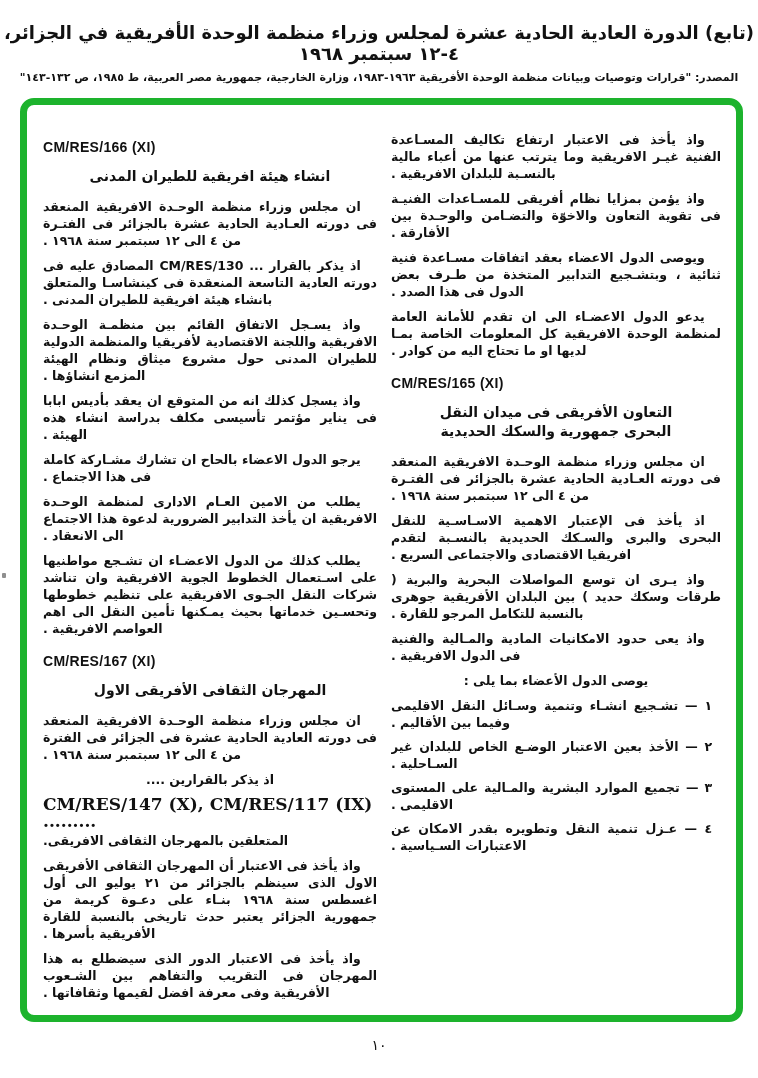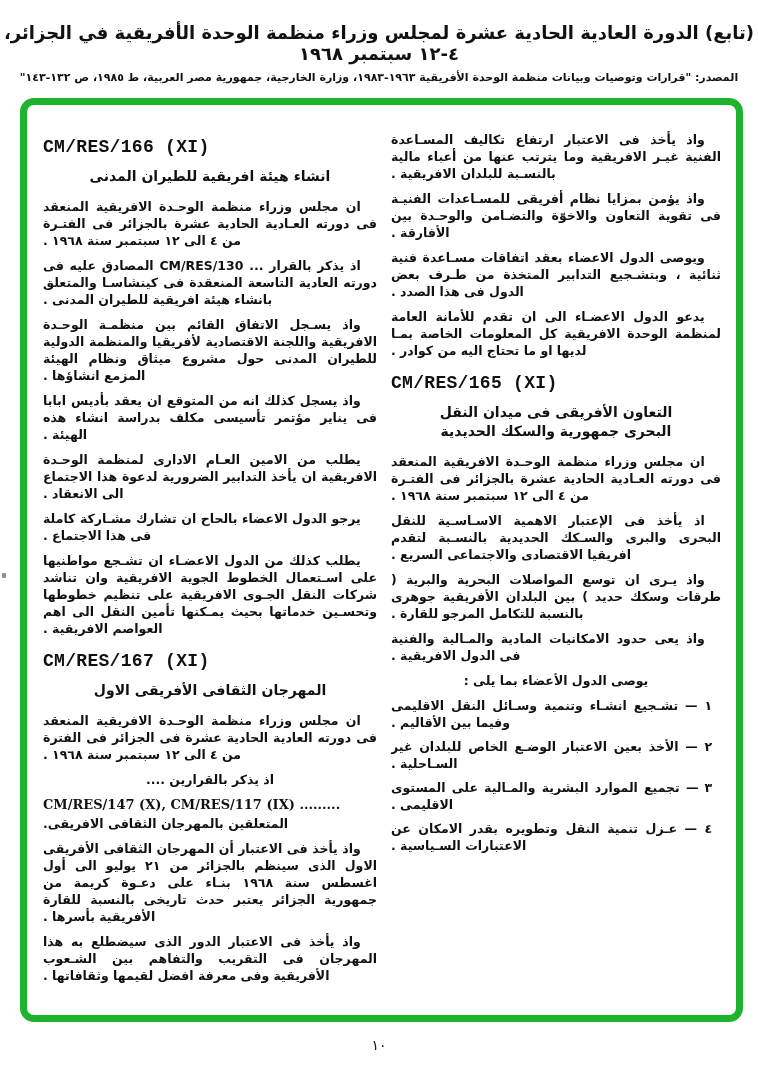--- a/index.html
+++ b/index.html
@@ -21,29 +21,29 @@
   .col {
     position:absolute; direction:rtl; font-size:12.5px; line-height:17px;
     font-weight:700; color:var(--ink); overflow:hidden; height:872px;
   }
   .col-left  { left:16px;  top:34px; width:334px; }
   .col-right { left:364px; top:26px; width:330px; }
 
   .para { text-align:justify; text-align-last:left; text-indent:1.3em; margin:0 0 8px 0; }
   .para-center { text-align:center; text-indent:0; margin:0 0 8px 0; }
   .res-code {
-    direction:ltr; text-align:left; font-family:Liberation Mono, monospace;
-    font-size:18px; font-weight:700; letter-spacing:0.3px; margin:0 0 12px 0;
+    direction:ltr; text-align:left; font-family:Liberation Sans, sans-serif;
+    font-size:14px; font-weight:700; letter-spacing:0.3px; margin:0 0 12px 0;
   }
   .mt { margin-top:16px; }
   .res-title { text-align:center; font-size:14px; font-weight:700; margin:0 0 13px 0; }
   .res-title.two-line { margin:0 0 2px 0; }
   .latin-line {
     direction:ltr; text-align:left; font-family:"DejaVu Serif", serif;
-    font-size:13px; font-weight:700; margin:0 0 2px 0;
+    font-size:17px; font-weight:700; margin:0 0 2px 0;
   }
   .tail-line { text-align:left; margin:0 0 8px 0; }
   .list-item { text-align:justify; text-align-last:left; text-indent:0.7em; margin:0 0 7px 0; }
   .page-number {
     position:absolute; top:1037px; left:0; width:758px; text-align:center;
     font-size:14px; font-weight:400;
   }
   .speck { position:absolute; background:#8f8f8f; width:4px; height:5px; border-radius:1px; }
 </style>
 </head>
@@ -56,22 +56,22 @@
 
 <div class="frame">
 
   <div class="col col-left">
     <div class="res-code">CM/RES/166 (XI)</div>
     <div class="res-title">انشاء هيئة افريقية للطيران المدنى</div>
     <div class="para">ان مجلس وزراء منظمة الوحـدة الافريقية المنعقد فى دورته العـادية الحادية عشرة بالجزائر فى الفتـرة من ٤ الى ١٢ سبتمبر سنة ١٩٦٨ .</div>
     <div class="para">اذ يذكر بالقرار ... CM/RES/130 المصادق عليه فى دورته العادية التاسعة المنعقدة فى كينشاسـا والمتعلق بانشاء هيئة افريقية للطيران المدنى .</div>
     <div class="para">واذ يسـجل الاتفاق القائم بين منظمـة الوحـدة الافريقية واللجنة الاقتصادية لأفريقيا والمنظمة الدولية للطيران المدنى حول مشروع ميثاق ونظام الهيئة المزمع انشاؤها .</div>
     <div class="para">واذ يسجل كذلك انه من المتوقع ان يعقد بأديس ابابا فى يناير مؤتمر تأسيسى مكلف بدراسة انشاء هذه الهيئة .</div>
+    <div class="para">يرجو الدول الاعضاء بالحاح ان تشارك مشـاركة كاملة فى هذا الاجتماع .</div>
     <div class="para">يطلب من الامين العـام الادارى لمنظمة الوحـدة الافريقية ان يأخذ التدابير الضرورية لدعوة هذا الاجتماع الى الانعقاد .</div>
-    <div class="para">يرجو الدول الاعضاء بالحاح ان تشارك مشـاركة كاملة فى هذا الاجتماع .</div>
     <div class="para">يطلب كذلك من الدول الاعضـاء ان تشـجع مواطنيها على اسـتعمال الخطوط الجوية الافريقية وان تناشد شركات النقل الجـوى الافريقية على تنظيم خطوطها وتحسـين خدماتها بحيث يمـكنها تأمين النقل الى اهم العواصم الافريقية .</div>
 
     <div class="res-code mt">CM/RES/167 (XI)</div>
     <div class="res-title">المهرجان الثقافى الأفريقى الاول</div>
     <div class="para">ان مجلس وزراء منظمة الوحـدة الافريقية المنعقد فى دورته العادية الحادية عشرة فى الجزائر فى الفترة من ٤ الى ١٢ سبتمبر سنة ١٩٦٨ .</div>
     <div class="para-center">اذ يذكر بالقرارين ....</div>
     <div class="latin-line">CM/RES/147 (X), CM/RES/117 (IX) .........</div>
     <div class="tail-line">المتعلقين بالمهرجان الثقافى الافريقى.</div>
     <div class="para">واذ يأخذ فى الاعتبار أن المهرجان الثقافى الأفريقى الاول الذى سينظم بالجزائر من ٢١ يوليو الى أول اغسطس سنة ١٩٦٨ بنـاء على دعـوة كريمة من جمهورية الجزائر يعتبر حدث تاريخى بالنسبة للقارة الأفريقية بأسرها .</div>
     <div class="para">واذ يأخذ فى الاعتبار الدور الذى سيضطلع به هذا المهرجان فى التقريب والتفاهم بين الشـعوب الأفريقية وفى معرفة افضل لقيمها وثقافاتها .</div>

